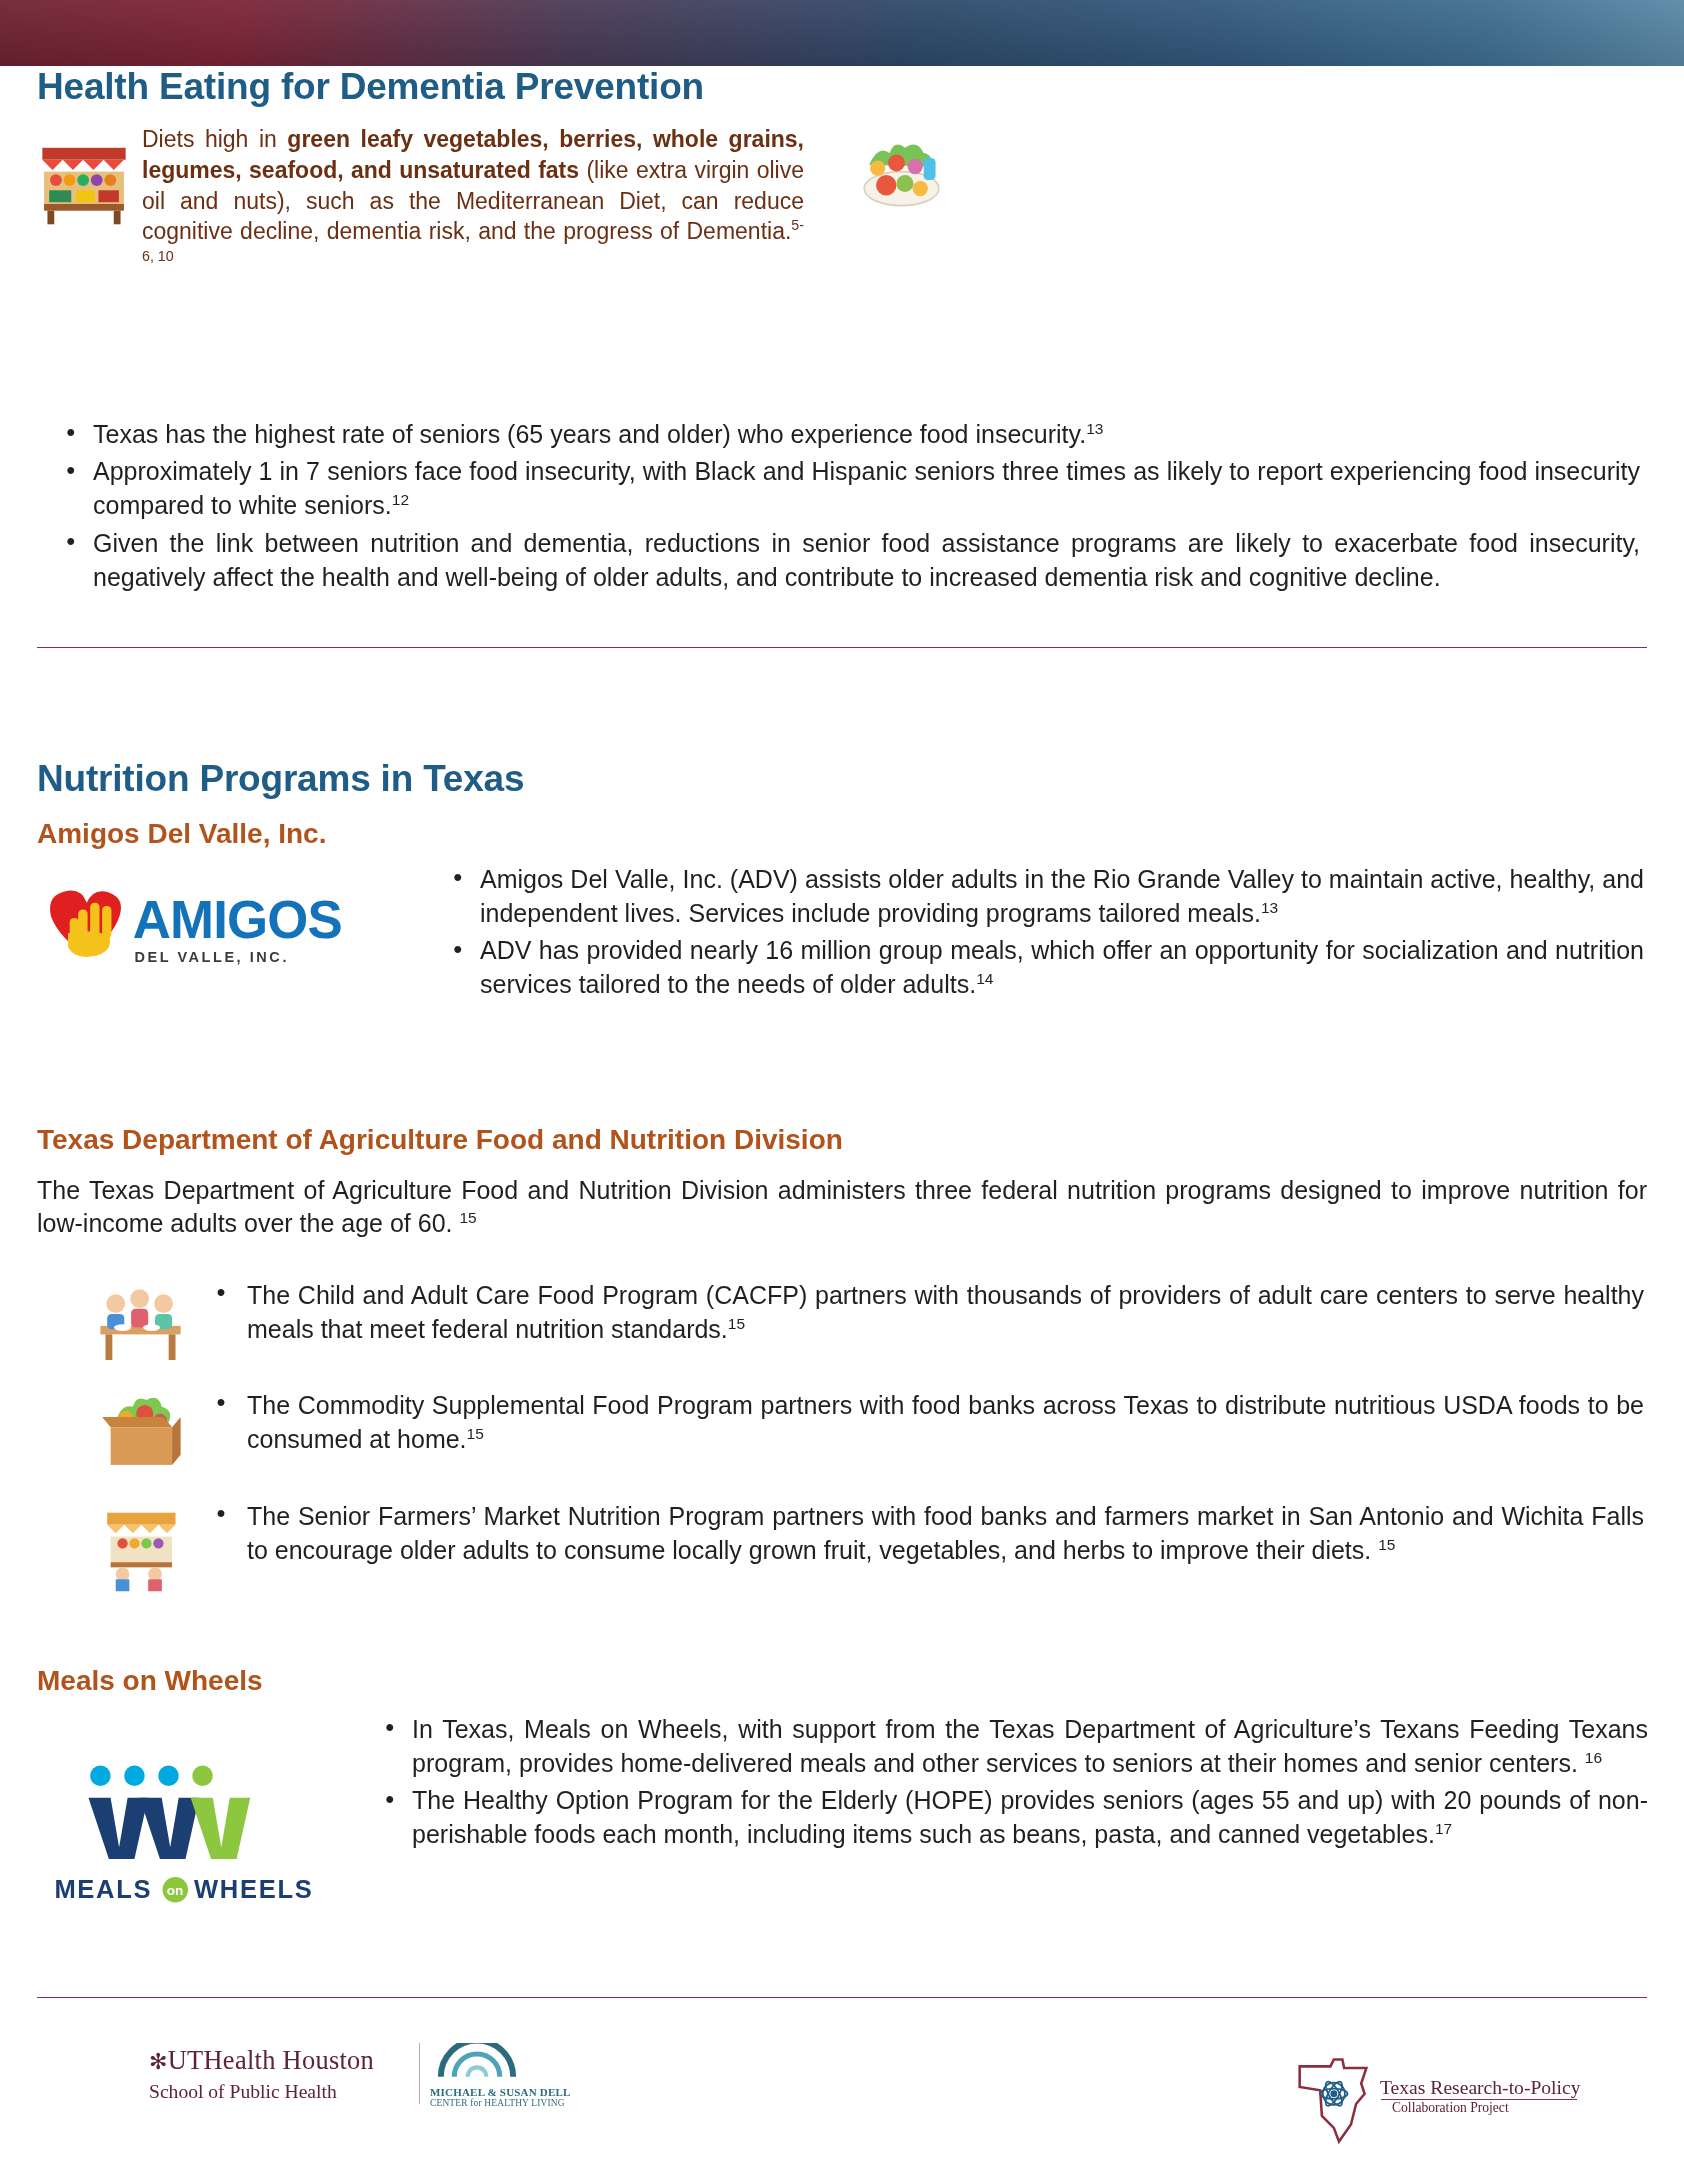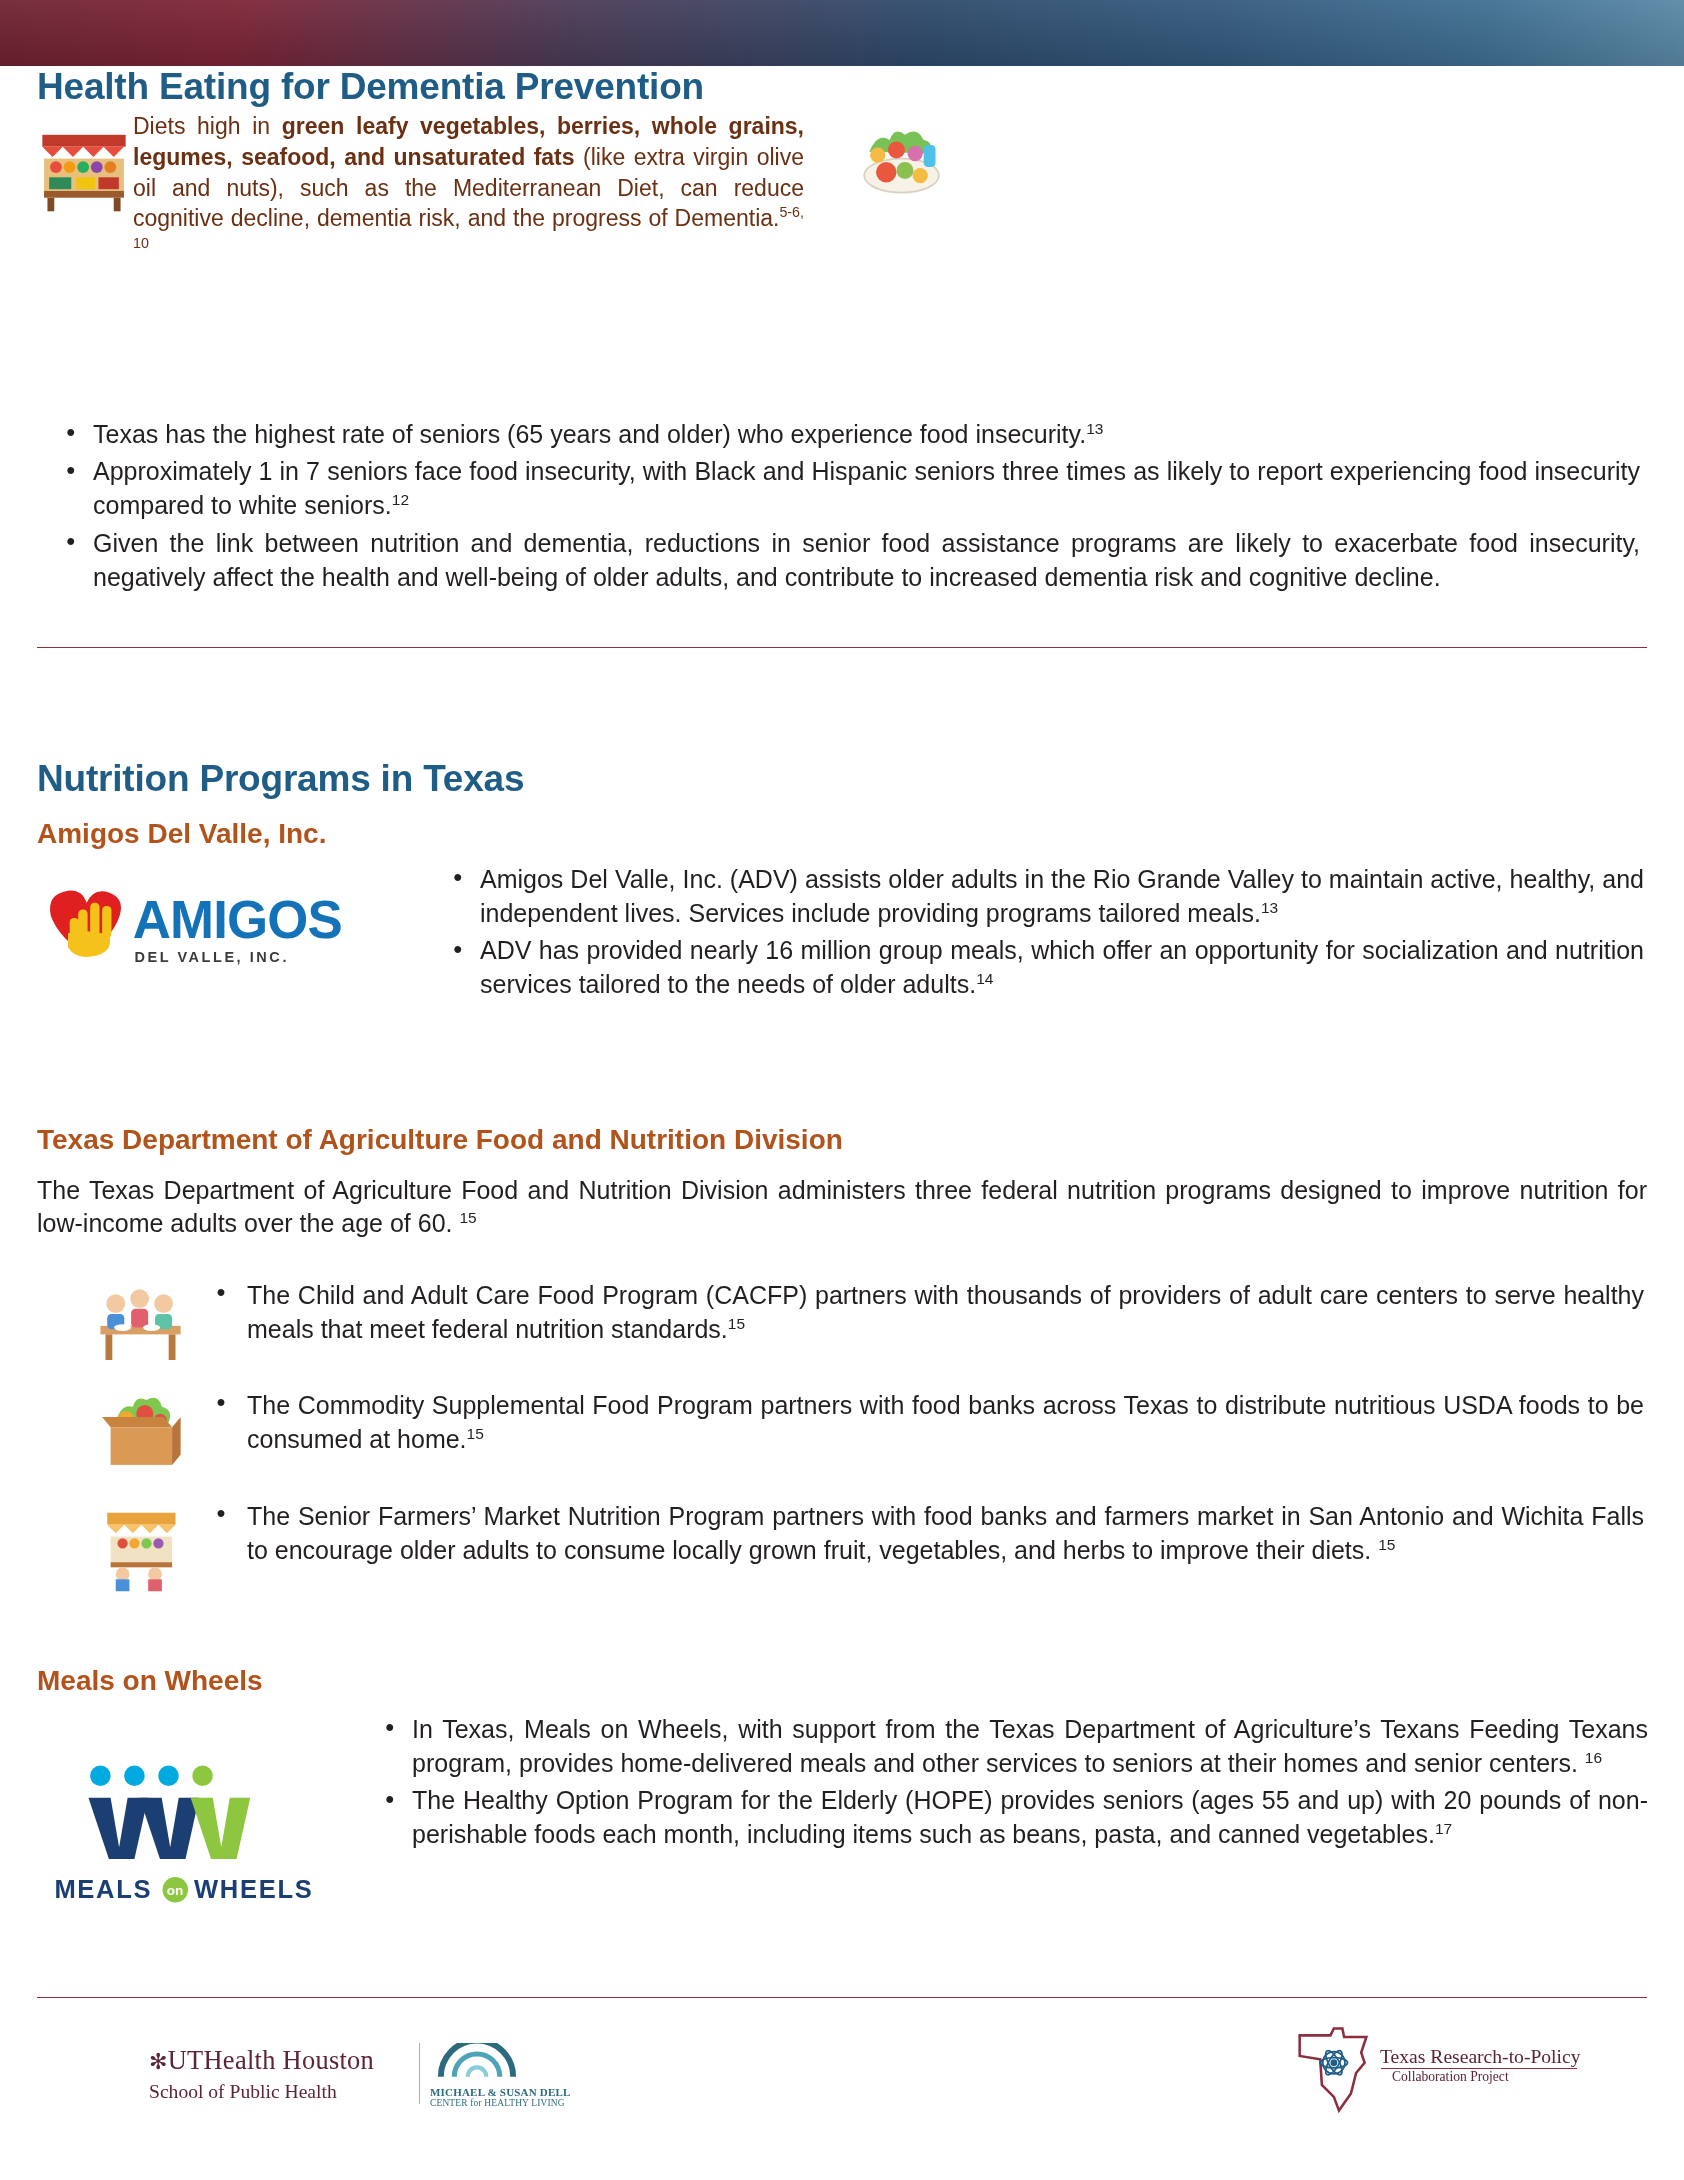--- a/index.html
+++ b/index.html
@@ -61,22 +61,23 @@
   .callouts {
     position: absolute;
     top: 111px;
     left: 37px;
     width: 1618px;
     display: flex;
     gap: 48px;
   }
   .callout {
     display: flex;
-    gap: 2px;
+    gap: 11px;
     width: 767px;
+    margin-top: 13px;
   }
   .callout .icon {
     flex: 0 0 auto;
     width: 94px;
     height: 102px;
     position: relative;
   }
   .callout .text {
     flex: 1 1 auto;
     font-size: 23px;
@@ -260,21 +261,21 @@
   }
   .dell .dl2 {
     font-size: 9.4px;
     letter-spacing: 0.2px;
     white-space: nowrap;
     font-family: "Liberation Serif", serif;
   }
   .trpc {
     position: absolute;
     left: 1286px;
-    top: 1px;
+    top: 32px;
     width: 324px;
     height: 94px;
   }
   .trpc .t1 {
     position: absolute;
     left: 94px;
     top: 25.6px;
     font-family: "Liberation Serif", serif;
     font-size: 19.6px;
     color: #5d2336;

